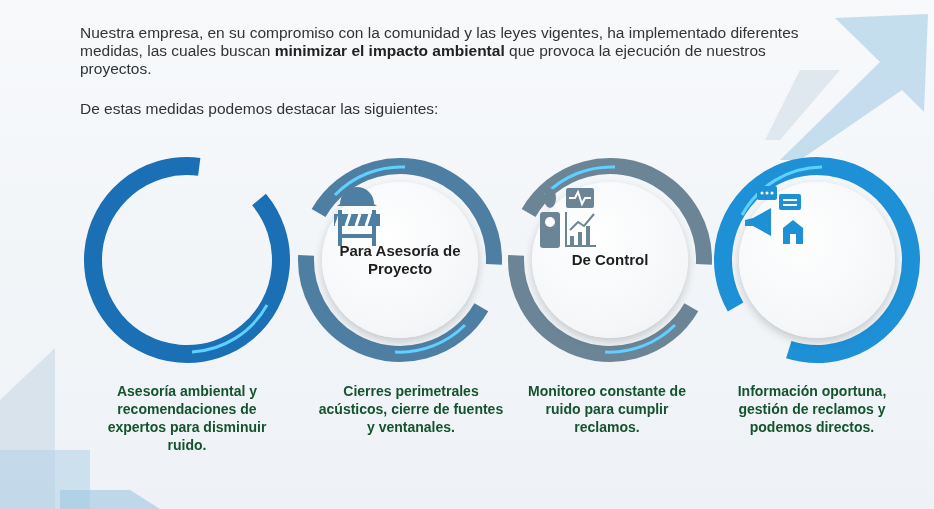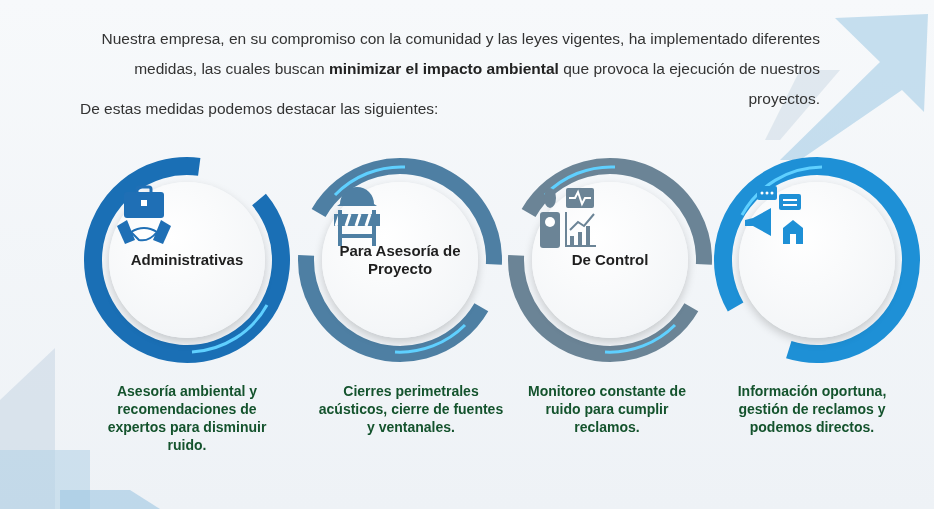--- a/index.html
+++ b/index.html
@@ -6,21 +6,21 @@
   html, body { width: 934px; height: 509px; overflow: hidden; }
   body {
     font-family: "Liberation Sans", "DejaVu Sans", sans-serif;
     background: linear-gradient(180deg, #f7f9fb 0%, #eef2f6 100%);
     position: relative;
     color: #2b2b2b;
   }
   .deco { position: absolute; pointer-events: none; }
   .intro {
     position: absolute; left: 80px; top: 24px; width: 740px;
-    text-align: right; font-size: 15.5px; line-height: 30px; color: #333;
+    text-align: left; font-size: 15.5px; line-height: 18px; color: #333;
   }
   .intro b { color: #222; font-weight: bold; }
   .subtitle {
     position: absolute; left: 80px; top: 100px; width: 740px;
     text-align: left; font-size: 15.5px; color: #333;
   }
   .ring {
     position: absolute; width: 210px; height: 210px; top: 155px;
   }
   .ring svg { position: absolute; left: 0; top: 0; }
@@ -56,31 +56,20 @@
 <div class="intro">
   <span>Nuestra empresa, en su compromiso con la comunidad y las leyes vigentes, ha implementado diferentes medidas, las cuales buscan </span><b>minimizar el impacto ambiental</b><span> que provoca la ejecución de nuestros proyectos.</span>
 </div>
 <div class="subtitle">De estas medidas podemos destacar las siguientes:</div>
 
 <div class="ring" style="left:82px">
   <svg width="210" height="210" viewBox="0 0 210 210">
     <circle cx="105" cy="105" r="94" fill="none" stroke="#1a6fb5" stroke-width="18" stroke-dasharray="520 80" transform="rotate(-40 105 105)"></circle>
     <path d="M 110 197 A 92 92 0 0 0 185 150" fill="none" stroke="#5fd0ff" stroke-width="3"></path>
   </svg>
-  <div class="disc">
-    <svg class="icon" viewBox="0 0 70 70">
-      <rect x="15" y="10" width="40" height="26" rx="3" fill="#1f6fb5"></rect>
-      <rect x="28" y="5" width="14" height="7" rx="2" fill="none" stroke="#1f6fb5" stroke-width="3"></rect>
-      <rect x="32" y="18" width="6" height="6" fill="#fff"></rect>
-      <path d="M 8 44 L 18 38 L 26 58 L 16 62 Z" fill="#1f6fb5"></path>
-      <path d="M 62 44 L 52 38 L 44 58 L 54 62 Z" fill="#1f6fb5"></path>
-      <path d="M 22 50 Q 35 42 48 50 Q 40 60 30 58 Z" fill="#fff" stroke="#1f6fb5" stroke-width="2"></path>
-    </svg>
-    <div class="label">Administrativas</div>
-  </div>
 </div>
 <div class="desc" style="left:92px">Asesoría ambiental y recomendaciones de expertos para disminuir ruido.</div>
 
 <div class="ring" style="left:295px">
   <svg width="210" height="210" viewBox="0 0 210 210">
     <circle cx="105" cy="105" r="94" fill="none" stroke="#4e7fa3" stroke-width="16" stroke-dasharray="250 45" transform="rotate(-150 105 105)"></circle>
     <path d="M 40 40 A 92 92 0 0 1 110 12" fill="none" stroke="#5fd0ff" stroke-width="3"></path>
     <path d="M 170 170 A 92 92 0 0 1 100 197" fill="none" stroke="#5fd0ff" stroke-width="3"></path>
   </svg>
   <div class="disc">

